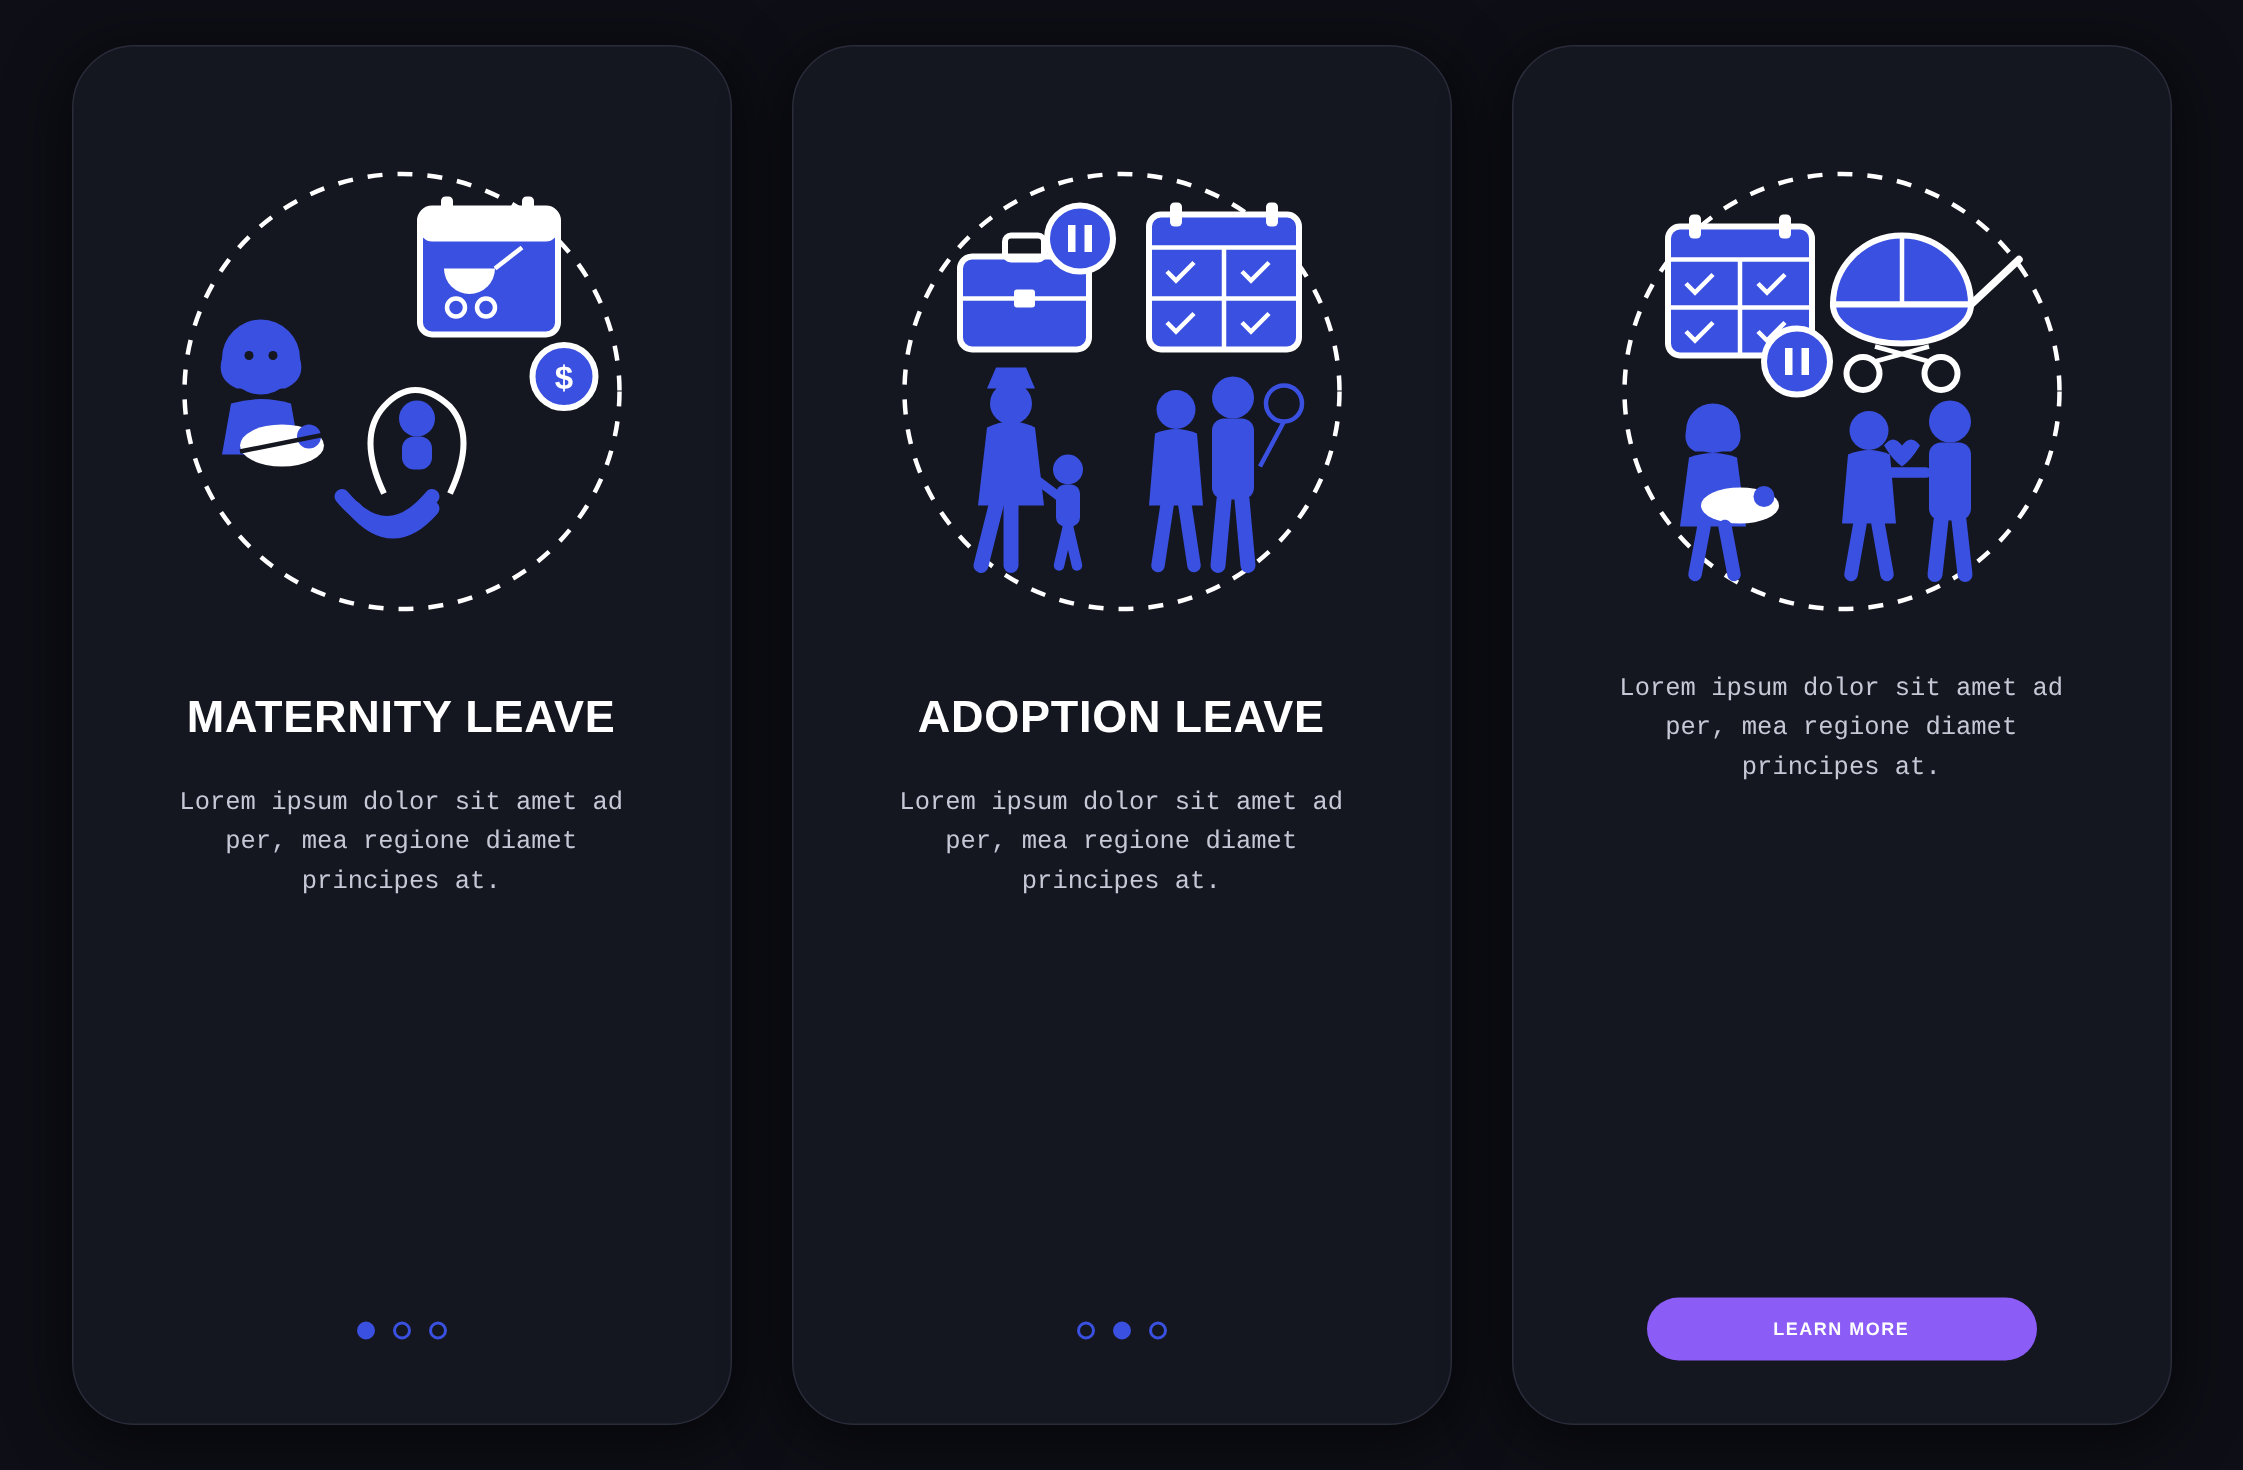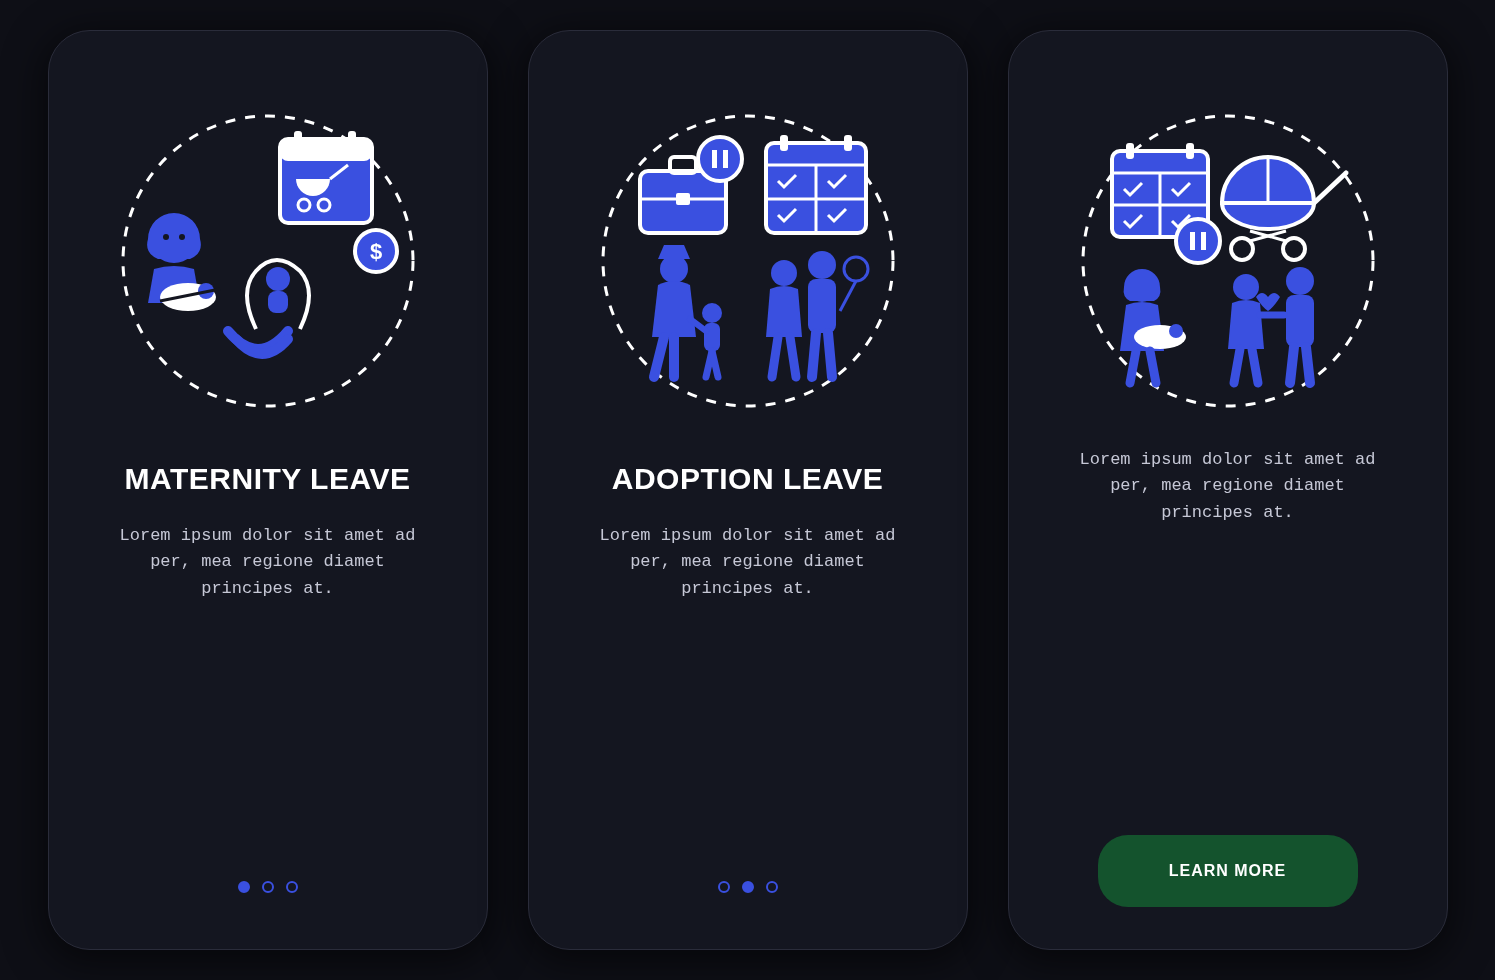--- a/index.html
+++ b/index.html
@@ -62,25 +62,25 @@
     width: 12px; height: 12px;
     border-radius: 50%;
     border: 2px solid #3a50e0;
     background: transparent;
   }
   .dot.active { background: #3a50e0; }
   .cta {
     position: absolute;
     bottom: 42px;
     width: 260px;
-    height: 72px;
-    background: #14532d;
+    height: 42px;
+    background: #8b5cf6;
     border-radius: 30px;
     color: #fff;
-    font-size: 16px;
+    font-size: 12px;
     font-weight: 700;
     letter-spacing: 1px;
     border: none;
     cursor: pointer;
     text-transform: uppercase;
   }
 </style>
 </head>
 <body>
 

